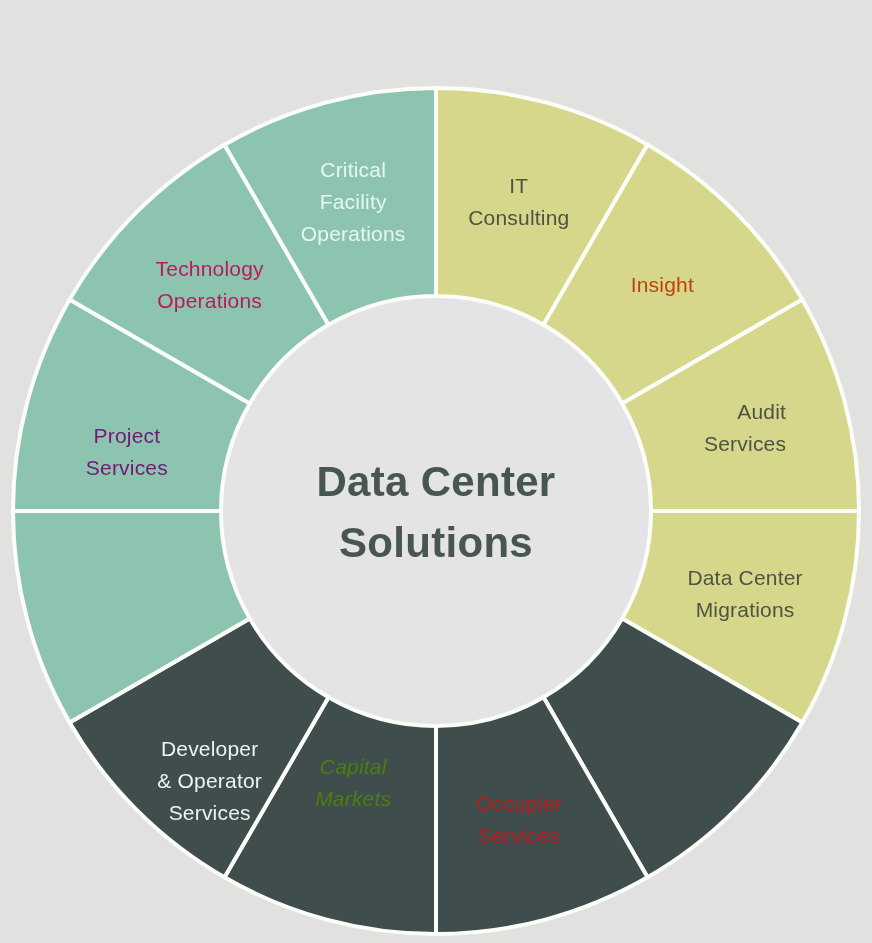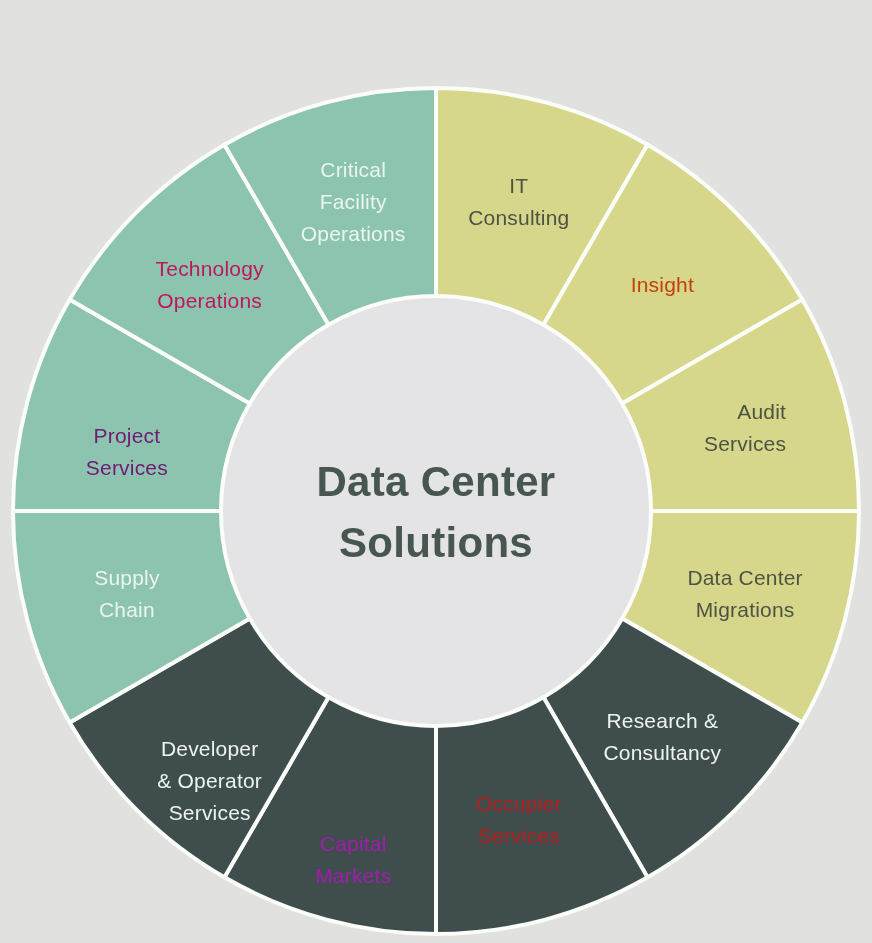--- a/index.html
+++ b/index.html
@@ -64,31 +64,27 @@
       <path d="M224.50 144.67 A423 423 0 0 1 436.00 88.00 L436.00 296.00 A215 215 0 0 0 328.50 324.80 Z" fill="#8cc4b0" stroke="#fbfdf8" stroke-width="4" stroke-linejoin="round"></path>
     </svg>
   <div class="labels-layer" id="labels-layer">
       <div class="seg-label" style="left: 518.8px; top: 201.9px; color: rgb(78, 83, 68);">IT
 Consulting</div>
       <div class="seg-label" style="left: 662.3px; top: 284.7px; color: #c2410c;">Insight</div>
       <div class="seg-label" style="left: 745.1px; top: 428.2px; color: rgb(78, 83, 68); text-align: right;">Audit
 Services</div>
       <div class="seg-label" style="left: 745.1px; top: 593.8px; color: rgb(78, 83, 68);">Data Center
 Migrations</div>
-      <div class="seg-label" style="left: 662.3px; top: 737.3px; color: rgb(238, 243, 241);">Research &amp;
-Consultancy</div>
       <div class="seg-label" style="left: 518.8px; top: 820.1px; color: #b91c1c;">Occupier
 Services</div>
-      <div class="seg-label" style="left: 353.2px; top: 860px; color: #a21caf;">Capital
+      <div class="seg-label" style="left: 353.2px; top: 783px; color: #4d7c0f; font-style: italic;">Capital
 Markets</div>
       <div class="seg-label" style="left: 209.7px; top: 737.3px; color: rgb(238, 243, 241); margin-top: 44px;">Developer
 &amp; Operator
 Services</div>
-      <div class="seg-label" style="left: 126.9px; top: 593.8px; color: rgb(233, 246, 239);">Supply
-Chain</div>
       <div class="seg-label" style="left: 126.9px; top: 428.2px; color: #701a75; margin-top: 24px;">Project
 Services</div>
       <div class="seg-label" style="left: 209.7px; top: 284.7px; color: #be185d;">Technology
 Operations</div>
       <div class="seg-label" style="left: 353.2px; top: 201.9px; color: rgb(233, 246, 239); text-align: center;">Critical
 Facility
 Operations</div>
     </div>
   <div class="center-label" id="center-label" style="color: rgb(71, 86, 79);">Data Center
 Solutions</div>

